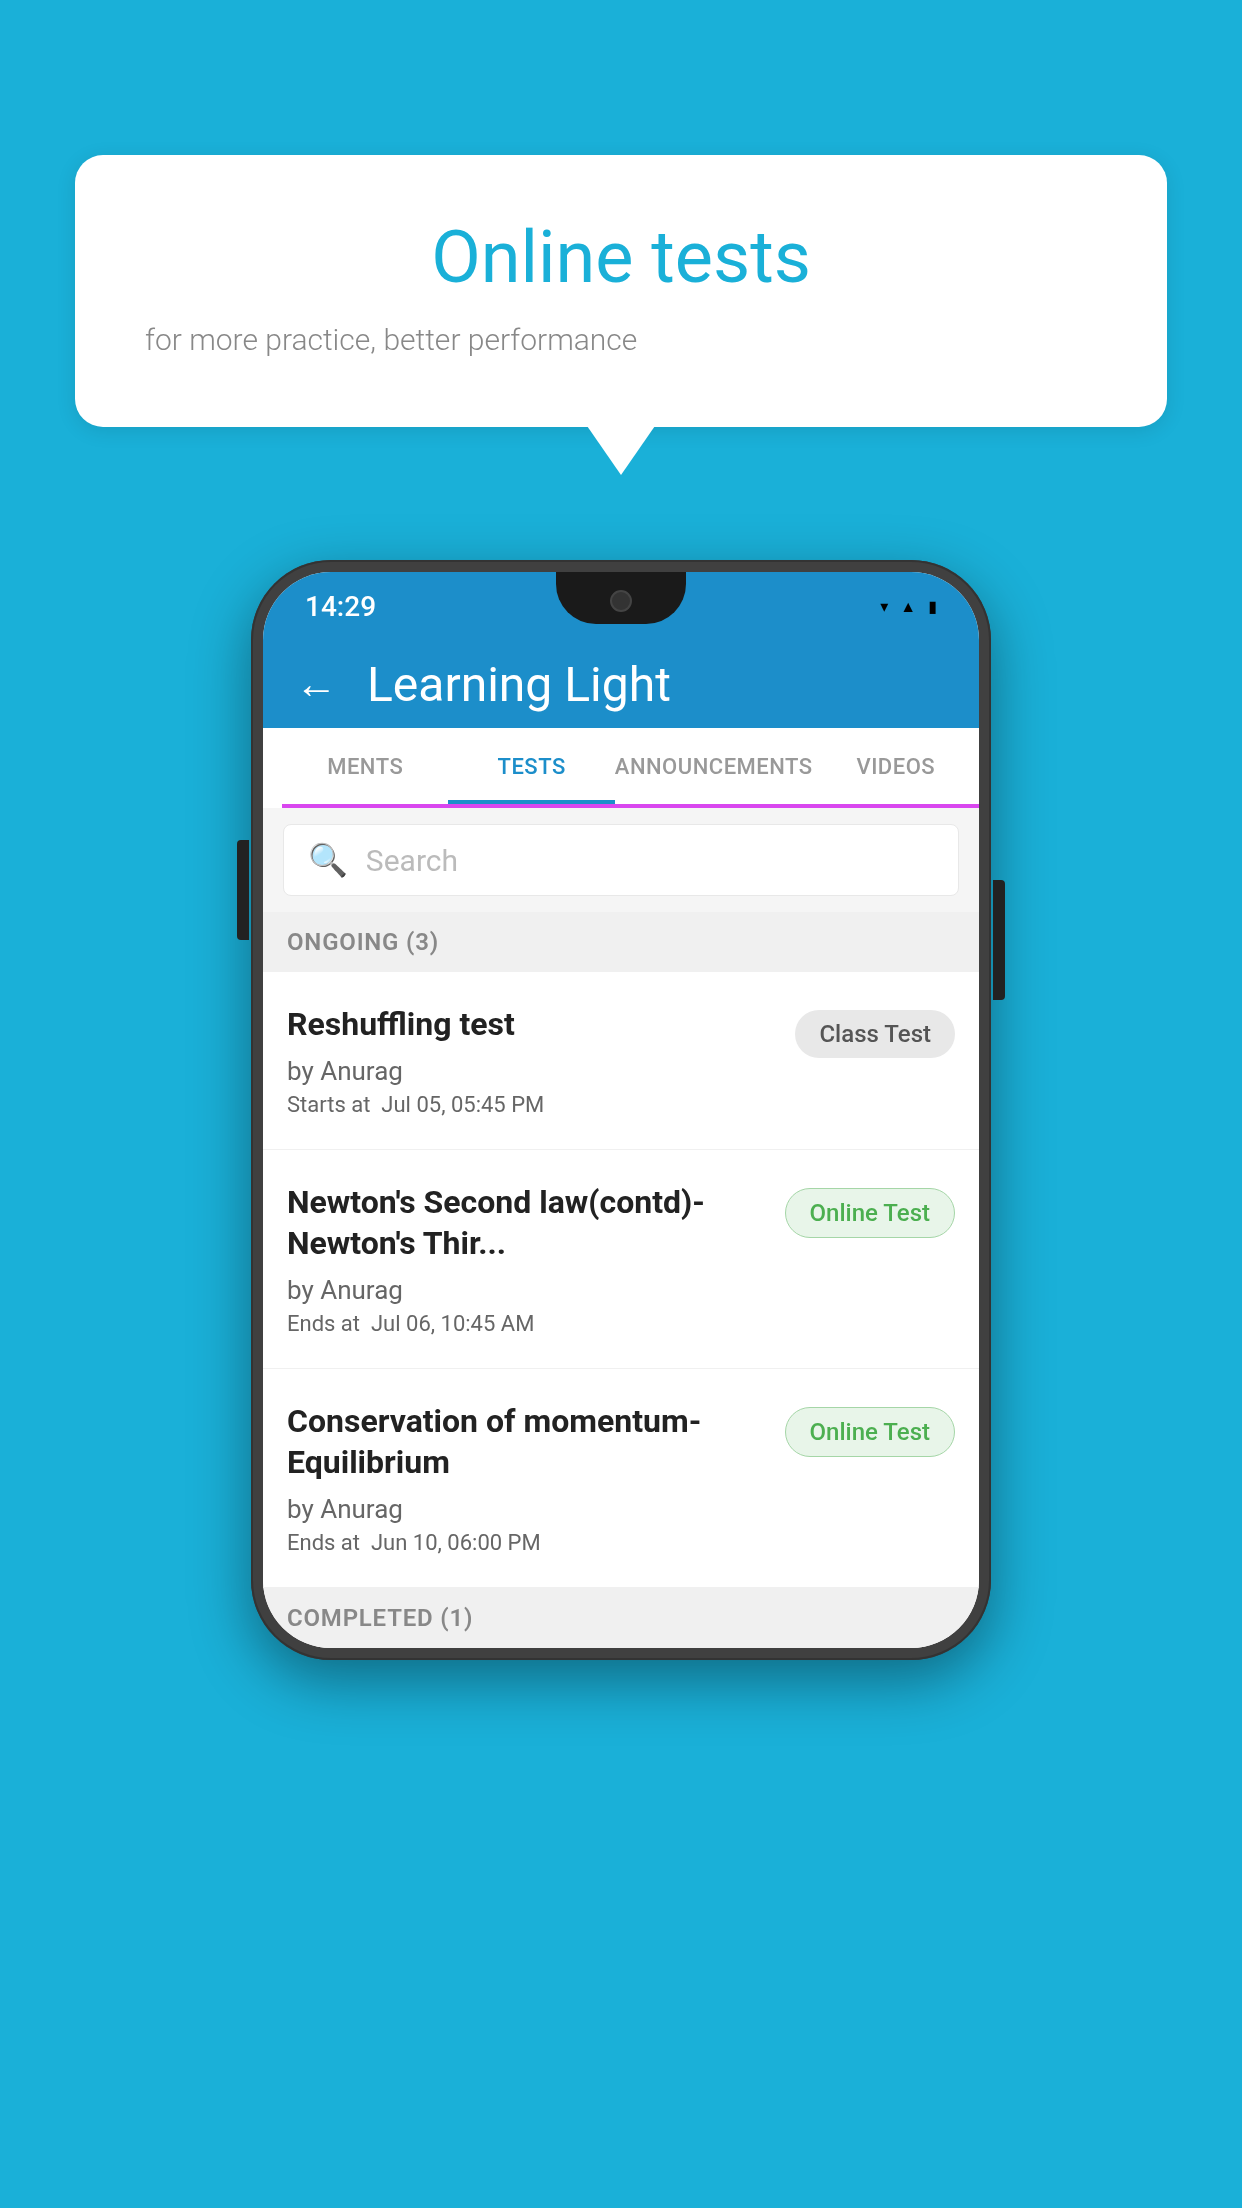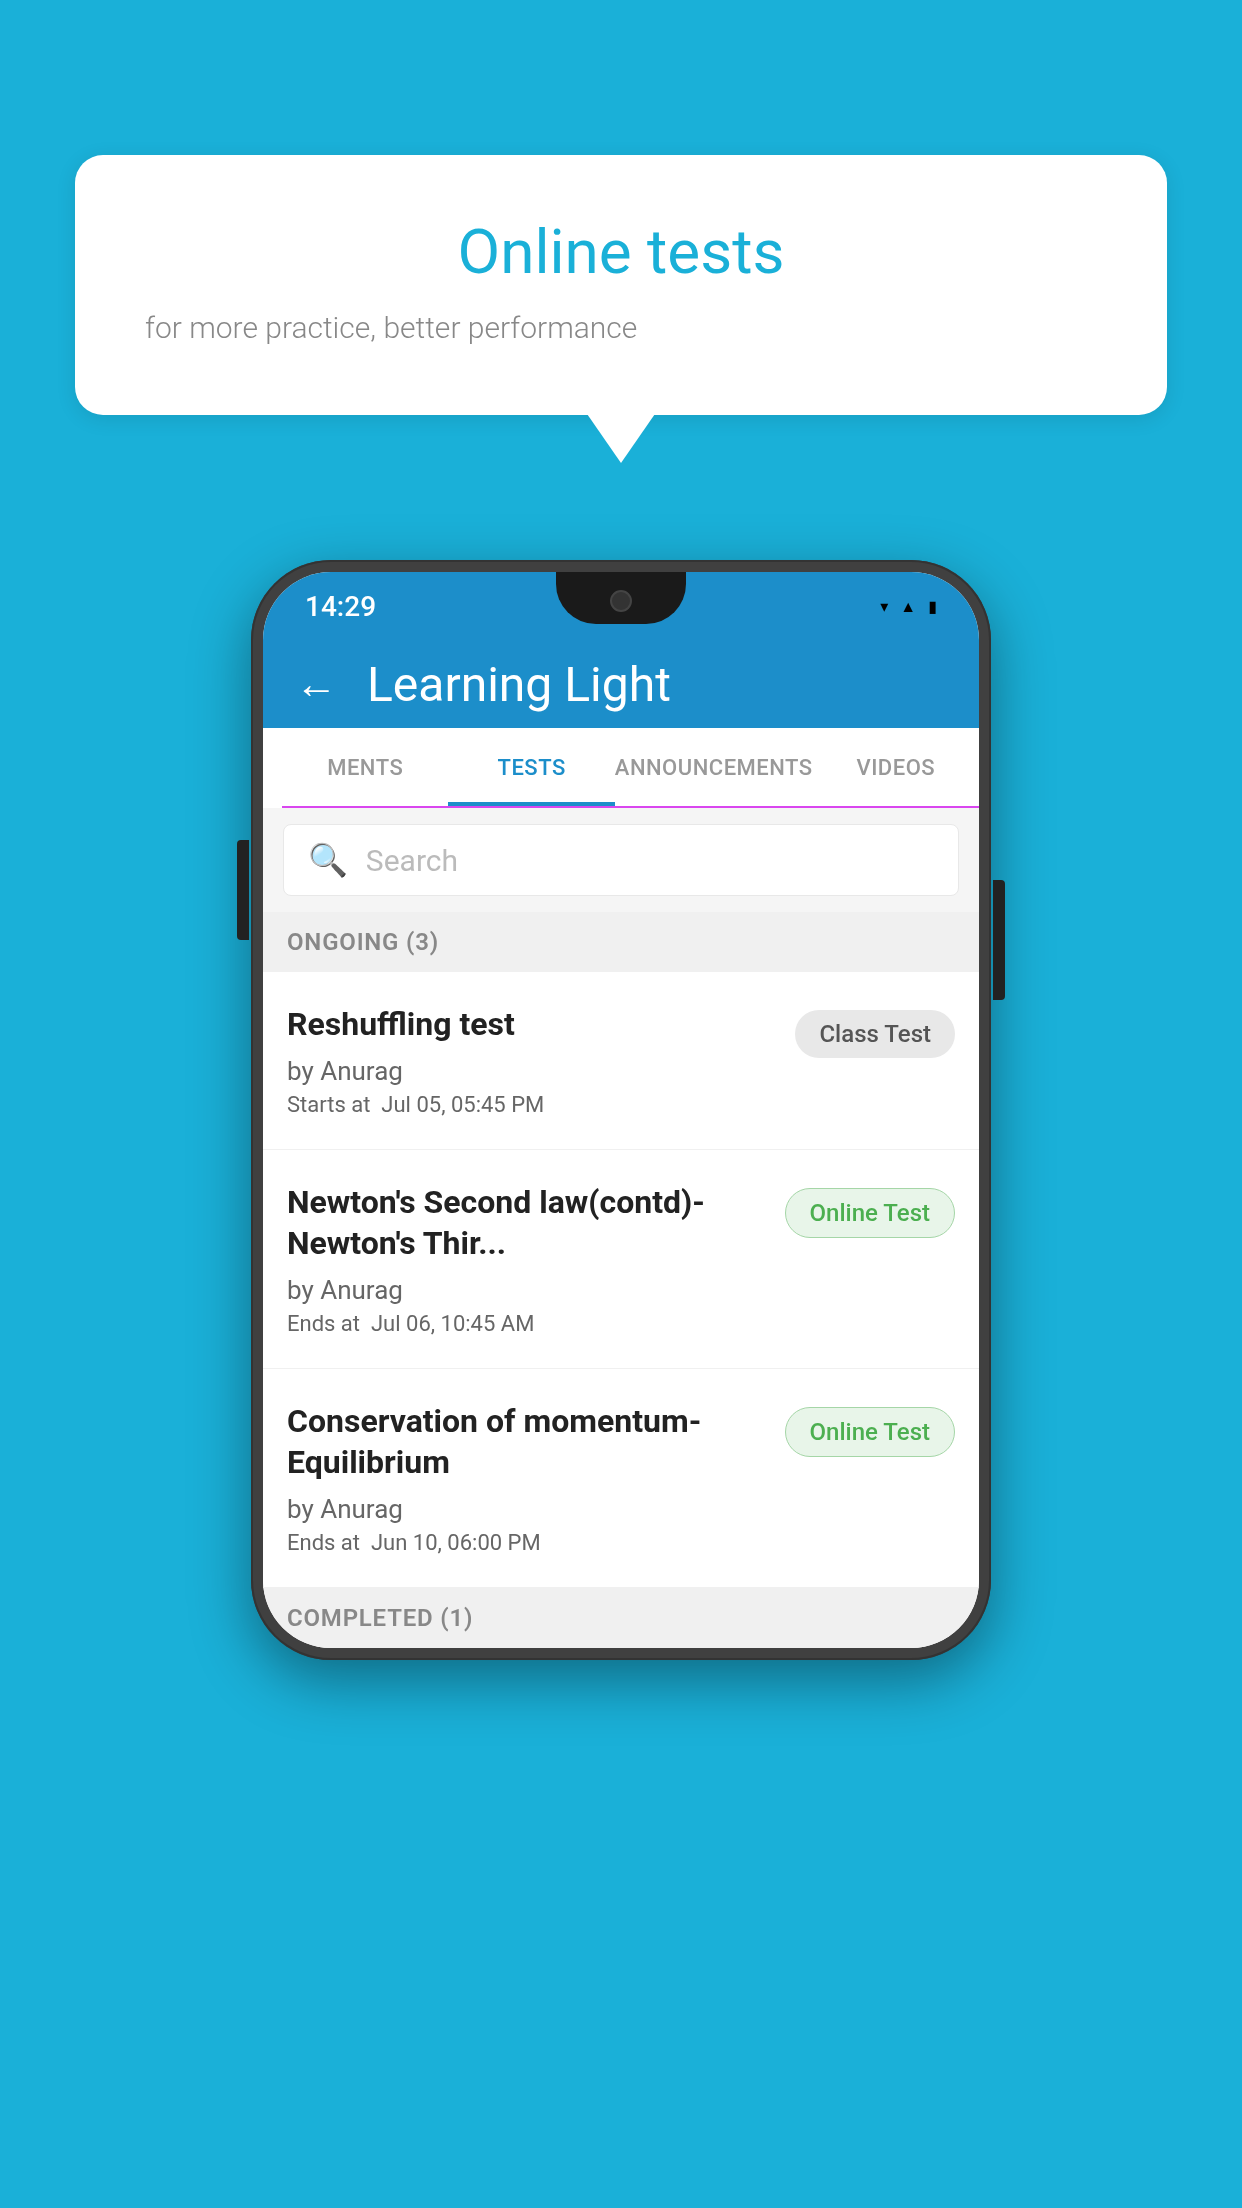--- a/index.html
+++ b/index.html
@@ -38,21 +38,21 @@
       transform: translateX(-50%);
       width: 0;
       height: 0;
       border-left: 36px solid transparent;
       border-right: 36px solid transparent;
       border-top: 52px solid white;
     }
 
     .bubble-title {
       color: #1ab0d8;
-      font-size: 62px;
+      font-size: 72px;
       font-weight: 400;
       text-align: center;
       margin-bottom: 22px;
     }
 
     .bubble-subtitle {
       color: #888;
       font-size: 30px;
       text-align: left;
       font-weight: 300;
@@ -171,21 +171,21 @@
     .app-title {
       color: white;
       font-size: 48px;
       font-weight: 400;
     }
 
     
     .tabs-bar {
       background: white;
       display: flex;
-      border-bottom: 2px solid #d946ef;
+      border-bottom: 4px solid #d946ef;
       height: 80px;
       align-items: stretch;
       margin-left: 19px;
     }
 
     .tab-item {
       flex: 1;
       display: flex;
       align-items: center;
       justify-content: center;

